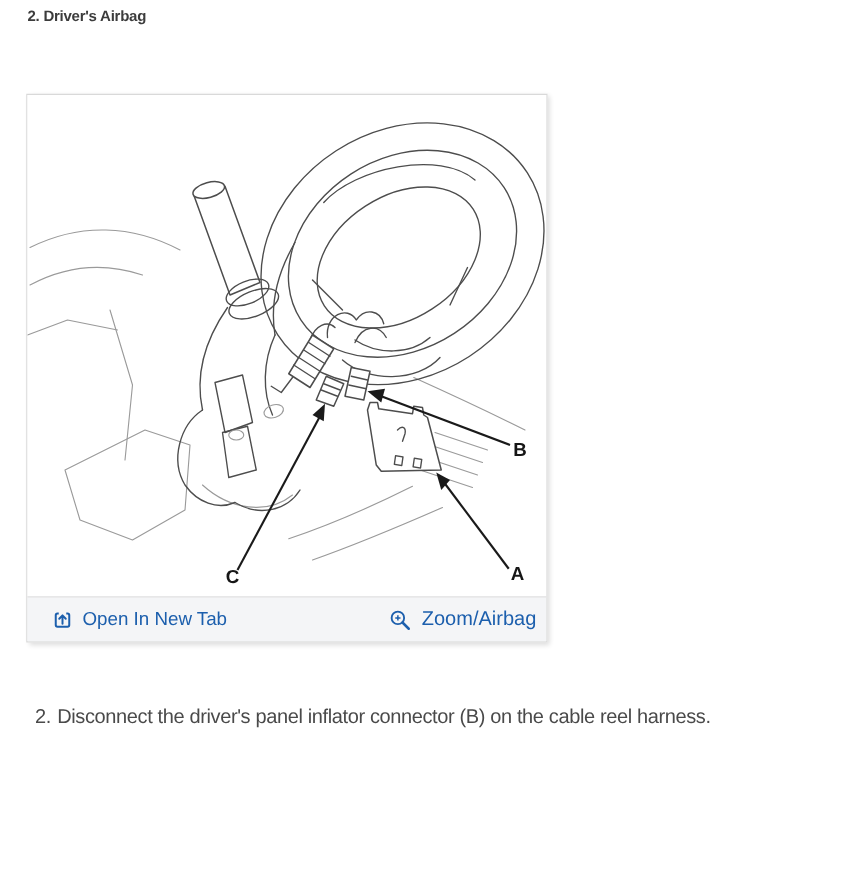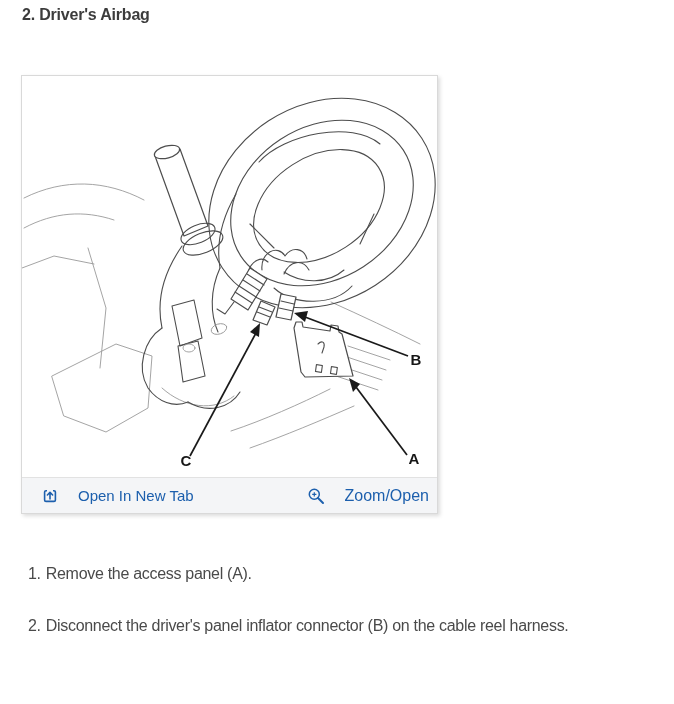--- a/index.html
+++ b/index.html
@@ -2,21 +2,21 @@
 <html><head>
 <meta charset="utf-8">
 <style>
   * { margin:0; padding:0; box-sizing:border-box; }
   html,body { background:#ffffff; }
   body { font-family:"Liberation Sans", sans-serif; }
   .page { position:relative; width:674px; height:704px; background:#ffffff; overflow:hidden; }
 
   .page-title {
     position:absolute; left:22px; top:6px;
-    font-size:16px; font-weight:bold; color:#3c3c3c; letter-spacing:-0.2px;
+    font-size:12px; font-weight:bold; color:#3c3c3c; letter-spacing:-0.2px;
   }
 
   .figure-panel {
     position:absolute; left:21px; top:75px; width:417px; height:439px;
     background:#ffffff; border:1px solid #d9d9d9;
     box-shadow:2px 2px 4px rgba(0,0,0,0.14);
   }
   .drawing { width:415px; height:401px; background:#ffffff; }
   .drawing svg { display:block; width:415px; height:401px; }
 
@@ -27,21 +27,21 @@
   .arrow-head { fill:#1a1a1a; stroke:none; }
   .diagram-label { font-family:"Liberation Sans", sans-serif; font-size:15px; font-weight:bold; fill:#161616; text-anchor:middle; }
 
   .figure-toolbar {
     position:absolute; left:0; bottom:0; width:100%; height:36px;
     background:#f4f5f7; border-top:1px solid #e2e2e2;
     display:flex; align-items:center; justify-content:space-between;
     padding:0 8px 0 20px;
   }
   .toolbar-link {
-    display:flex; align-items:center; gap:20px;
+    display:flex; align-items:center; gap:8px;
     color:#1c5fad; text-decoration:none; cursor:pointer;
   }
   .toolbar-link .icon { display:flex; align-items:center; }
   .open-tab-label { font-size:15px; }
   .zoom-print-label { font-size:16px; }
 
   .steps { position:absolute; left:28px; top:565px; right:8px; }
   .step { margin-bottom:34px; font-size:16px; color:#4a4a4a; letter-spacing:-0.3px; }
   .step .step-num { margin-right:5px; }
 </style>
@@ -161,27 +161,24 @@
         <span class="open-tab-label">Open In New Tab</span>
       </a>
       <a class="toolbar-link">
         <span class="icon">
           <svg width="18" height="18" viewBox="0 0 18 18" fill="none">
             <circle cx="7.3" cy="7.3" r="5" stroke="#1c5fad" stroke-width="1.5"></circle>
             <path d="M 7.3,5.2 V 9.4 M 5.2,7.3 H 9.4" stroke="#1c5fad" stroke-width="1.2"></path>
             <path d="M 11,11 L 16,16" stroke="#1c5fad" stroke-width="2" stroke-linecap="round"></path>
           </svg>
         </span>
-        <span class="zoom-print-label">Zoom/Open</span>
+        <span class="zoom-print-label">Zoom/Airbag</span>
       </a>
     </div>
   </figure>
 
   <div class="steps">
-    <div class="step">
-      <span class="step-num">1.</span><span>Remove the access panel (A).</span>
-    </div>
     <div class="step">
       <span class="step-num">2.</span><span>Disconnect the driver's panel inflator connector (B) on the cable reel harness.</span>
     </div>
   </div>
 
 </div>
 
 </body></html>

